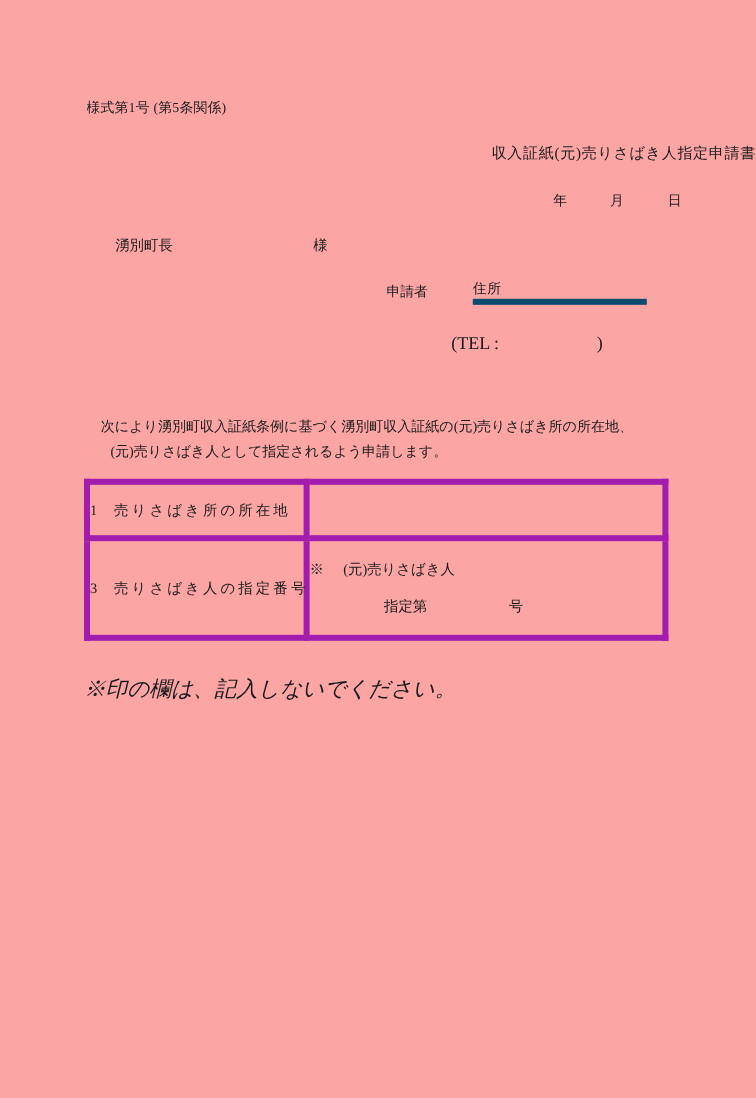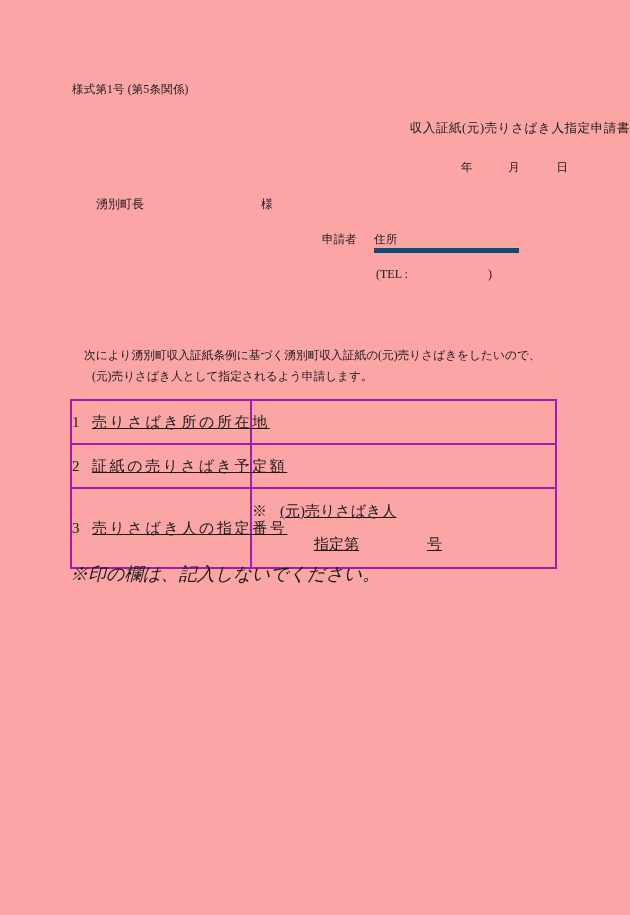--- a/index.html
+++ b/index.html
@@ -74,22 +74,23 @@
   
   .applicant {
     position: absolute;
     left: 322px;
     top: 232px;
     font-size: 11.5px;
     white-space: nowrap;
   }
   .applicant-row {
     display: flex;
-    align-items: flex-start;
+    align-items: center;
     height: 22px;
+    gap: 20px;
   }
   .applicant-row.row-name { margin-top: 12px; }
   .applicant-label {
     width: 52px;
     flex: 0 0 52px;
   }
   .field {
     position: relative;
     display: flex;
     align-items: flex-end;
@@ -111,23 +112,23 @@
     height: 15px;
     border: 1px solid #333;
     border-radius: 50%;
     font-size: 9px;
     line-height: 14px;
     text-align: center;
     color: #222;
     background: #fff;
   }
   .tel-row {
-    margin-top: 13px;
+    margin-top: 25px;
     padding-left: 54px;
-    font-size: 12px;
+    font-size: 15px;
   }
   .tel-row .tel-gap { display: inline-block; width: 74px; }
 
   
   .body-text {
     position: absolute;
     left: 70px;
     top: 345px;
     width: 492px;
     font-size: 11.7px;
@@ -139,25 +140,24 @@
   
   .form-table {
     position: absolute;
     left: 70px;
     top: 399px;
     width: 487px;
     border-collapse: collapse;
     table-layout: fixed;
   }
   .form-table td {
-    border: 2px solid #a21caf;
-    font-size: 15px;
+    border: 5px solid #a21caf;
+    font-size: 12px;
     vertical-align: middle;
     padding: 0;
-    text-decoration: underline;
   }
   .col-label {
     width: 178px;
     padding: 0 8px;
     white-space: nowrap;
   }
   .label-inner {
     display: block;
     padding: 2px 0;
   }
@@ -230,43 +230,35 @@
 
     <div class="tel-row">
       <span>(TEL :</span>
       <span class="tel-gap"></span>
       <span>)</span>
     </div>
 
   </div>
 
   <div class="body-text">
-    <span class="line1">次により湧別町収入証紙条例に基づく湧別町収入証紙の(元)売りさばきをしたいので、</span>
+    <span class="line1">次により湧別町収入証紙条例に基づく湧別町収入証紙の(元)売りさばき所の所在地、</span>
     <span class="line2">(元)売りさばき人として指定されるよう申請します。</span>
   </div>
 
   <table class="form-table">
     <tbody>
       <tr class="row-1">
         <td class="col-label">
           <span class="label-inner">
             <span class="label-num">1</span><span class="label-text">売りさばき所の所在地</span>
           </span>
         </td>
         <td class="col-value"></td>
       </tr>
 
-      <tr class="row-2">
-        <td class="col-label">
-          <span class="label-inner">
-            <span class="label-num">2</span><span class="label-text">証紙の売りさばき予定額</span>
-          </span>
-        </td>
-        <td class="col-value"></td>
-      </tr>
 
       <tr class="row-3">
         <td class="col-label">
           <span class="label-inner">
             <span class="label-num">3</span><span class="label-text">売りさばき人の指定番号</span>
           </span>
         </td>
         <td class="col-value">
           <span class="note-line1">
             <span class="mark">※</span><span>(元)売りさばき人</span>

